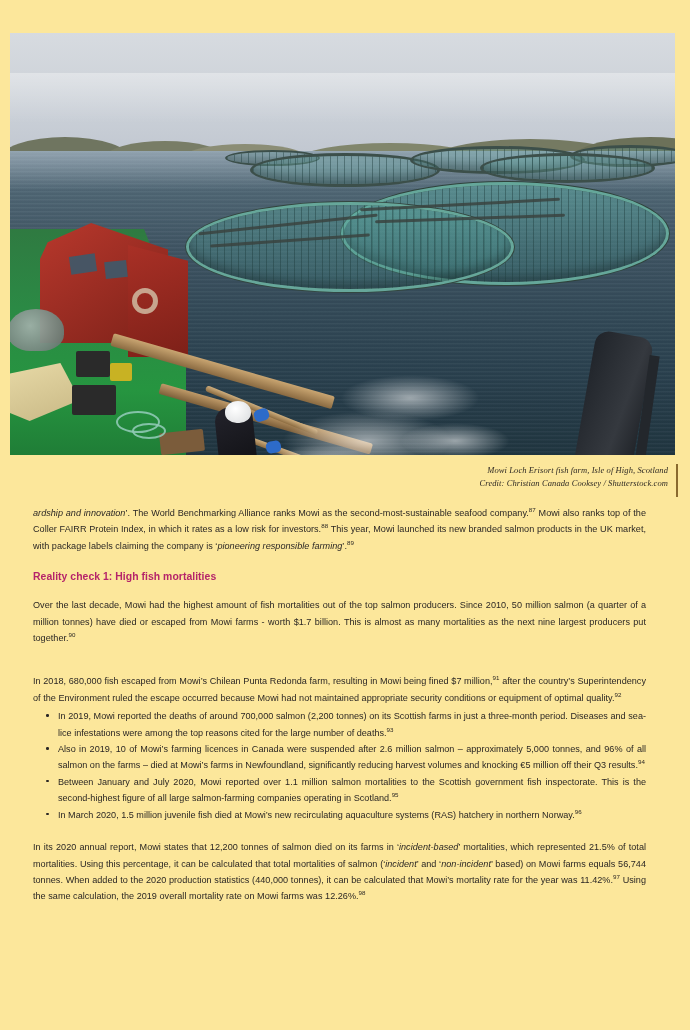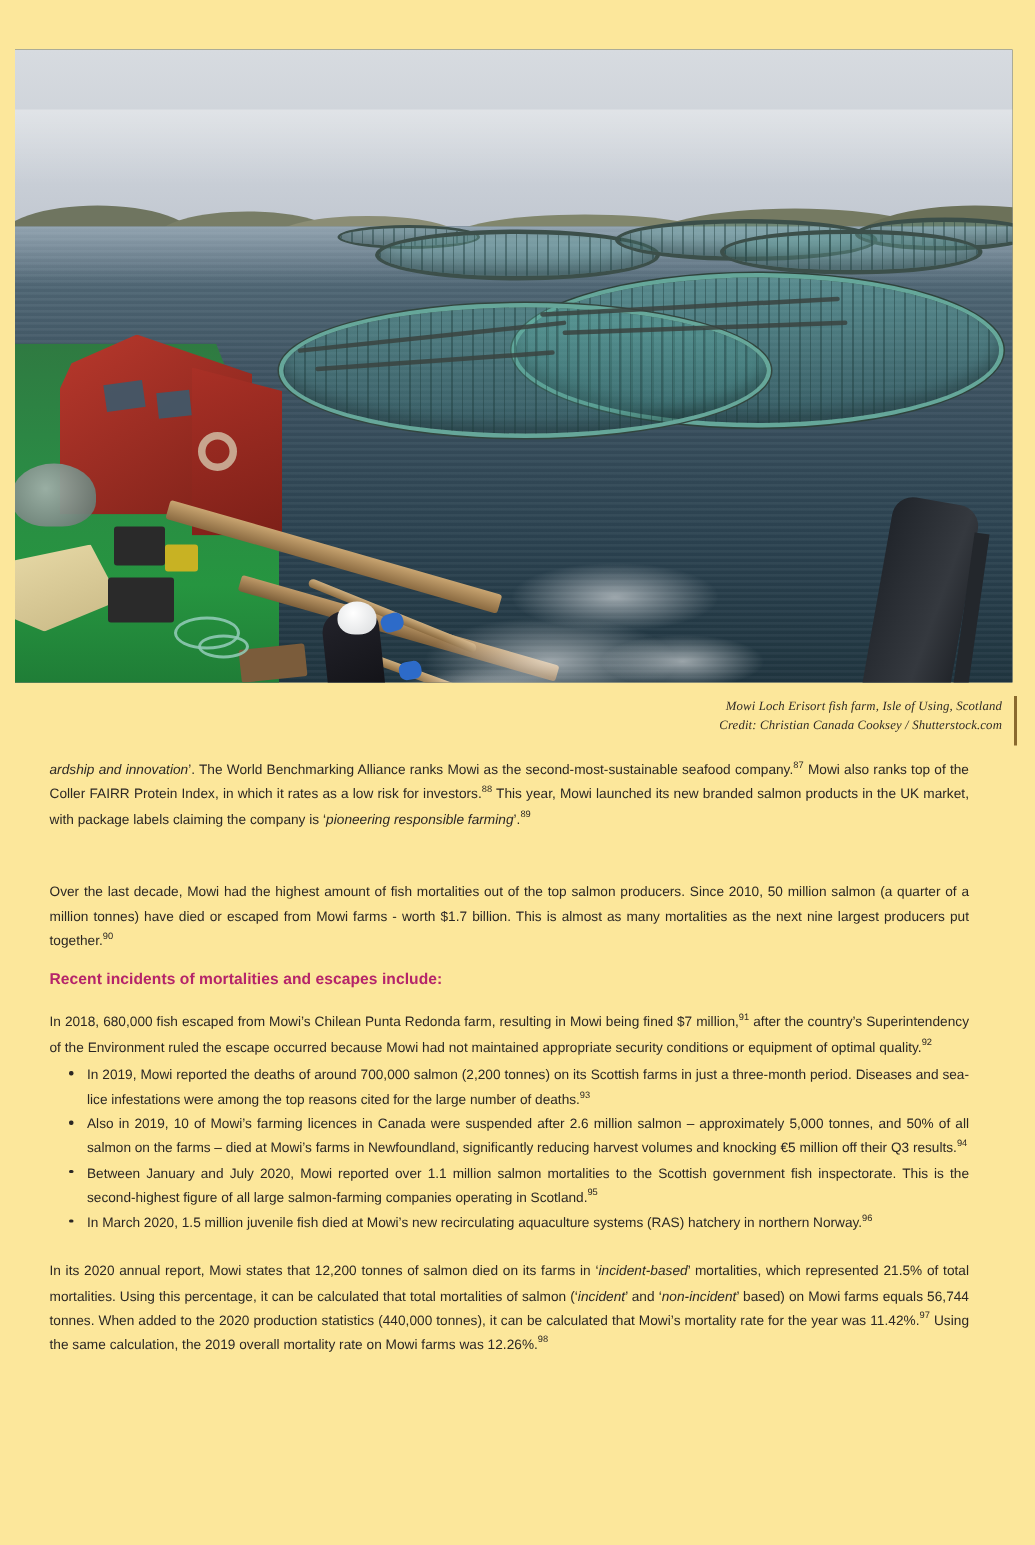--- a/index.html
+++ b/index.html
@@ -435,58 +435,58 @@
     <div class="foam" style="left:330px; top:342px; width:140px; height:46px;"></div>
     <div class="foam" style="left:252px; top:412px; width:120px; height:34px;"></div>
     <div class="foam" style="left:390px; top:390px; width:110px; height:36px;"></div>
 
     <div class="pontoon"></div>
     <div class="pontoon-strut"></div>
   </div>
 </div>
 
 <div class="caption">
-  <div class="line">Mowi Loch Erisort fish farm, Isle of Using, Scotland</div>
+  <div class="line">Mowi Loch Erisort fish farm, Isle of High, Scotland</div>
   <div class="line">Credit: Christian Canada Cooksey / Shutterstock.com</div>
 </div>
 <div class="caption-bar"></div>
 
 <div class="content">
 
   <p class="body">
     <em>ardship and innovation</em><span>’. The World Benchmarking Alliance ranks Mowi as the second-most-sustainable seafood company.</span><sup>87</sup><span> Mowi also ranks top of the Coller FAIRR Protein Index, in which it rates as a low risk for investors.</span><sup>88</sup><span> This year, Mowi launched its new branded salmon products in the UK market, with package labels claiming the company is ‘</span><em>pioneering responsible farming</em><span>’.</span><sup>89</sup>
   </p>
 
   <div class="sp-after-intro"></div>
 
+  <h2 class="section">Reality check 1: High fish mortalities</h2>
 
   <div class="sp-after-h1"></div>
 
   <p class="body">
     <span>Over the last decade, Mowi had the highest amount of fish mortalities out of the top salmon producers. Since 2010, 50 million salmon (a quarter of a million tonnes) have died or escaped from Mowi farms - worth $1.7 billion. This is almost as many mortalities as the next nine largest producers put together.</span><sup>90</sup>
   </p>
 
   <div class="sp-after-p2"></div>
 
-  <h2 class="section">Recent incidents of mortalities and escapes include:</h2>
 
   <div class="sp-after-h2"></div>
 
   <p class="body">
     <span> In 2018, 680,000 fish escaped from Mowi’s Chilean Punta Redonda farm, resulting in Mowi being fined $7 million,</span><sup>91</sup><span> after the country’s Superintendency of the Environment ruled the escape occurred because Mowi had not maintained appropriate security conditions or equipment of optimal quality.</span><sup>92</sup>
   </p>
 
   <div class="sp-after-p3"></div>
 
   <ul class="bullets">
     <li>
       <span class="bullet-dot"></span><span>In 2019, Mowi reported the deaths of around 700,000 salmon (2,200 tonnes) on its Scottish farms in just a three-month period. Diseases and sea-lice infestations were among the top reasons cited for the large number of deaths.</span><sup>93</sup>
     </li>
     <li>
-      <span class="bullet-dot"></span><span>Also in 2019, 10 of Mowi’s farming licences in Canada were suspended after 2.6 million salmon – approximately 5,000 tonnes, and 50% of all salmon on the farms – died at Mowi’s farms in Newfoundland, significantly reducing harvest volumes and knocking €5 million off their Q3 results.</span><sup>94</sup>
+      <span class="bullet-dot"></span><span>Also in 2019, 10 of Mowi’s farming licences in Canada were suspended after 2.6 million salmon – approximately 5,000 tonnes, and 96% of all salmon on the farms – died at Mowi’s farms in Newfoundland, significantly reducing harvest volumes and knocking €5 million off their Q3 results.</span><sup>94</sup>
     </li>
     <li>
       <span class="bullet-dot"></span><span>Between January and July 2020, Mowi reported over 1.1 million salmon mortalities to the Scottish government fish inspectorate. This is the second-highest figure of all large salmon-farming companies operating in Scotland.</span><sup>95</sup>
     </li>
     <li>
       <span class="bullet-dot"></span><span>In March 2020, 1.5 million juvenile fish died at Mowi’s new recirculating aquaculture systems (RAS) hatchery in northern Norway.</span><sup>96</sup>
     </li>
   </ul>
 
   <div class="sp-after-list"></div>

